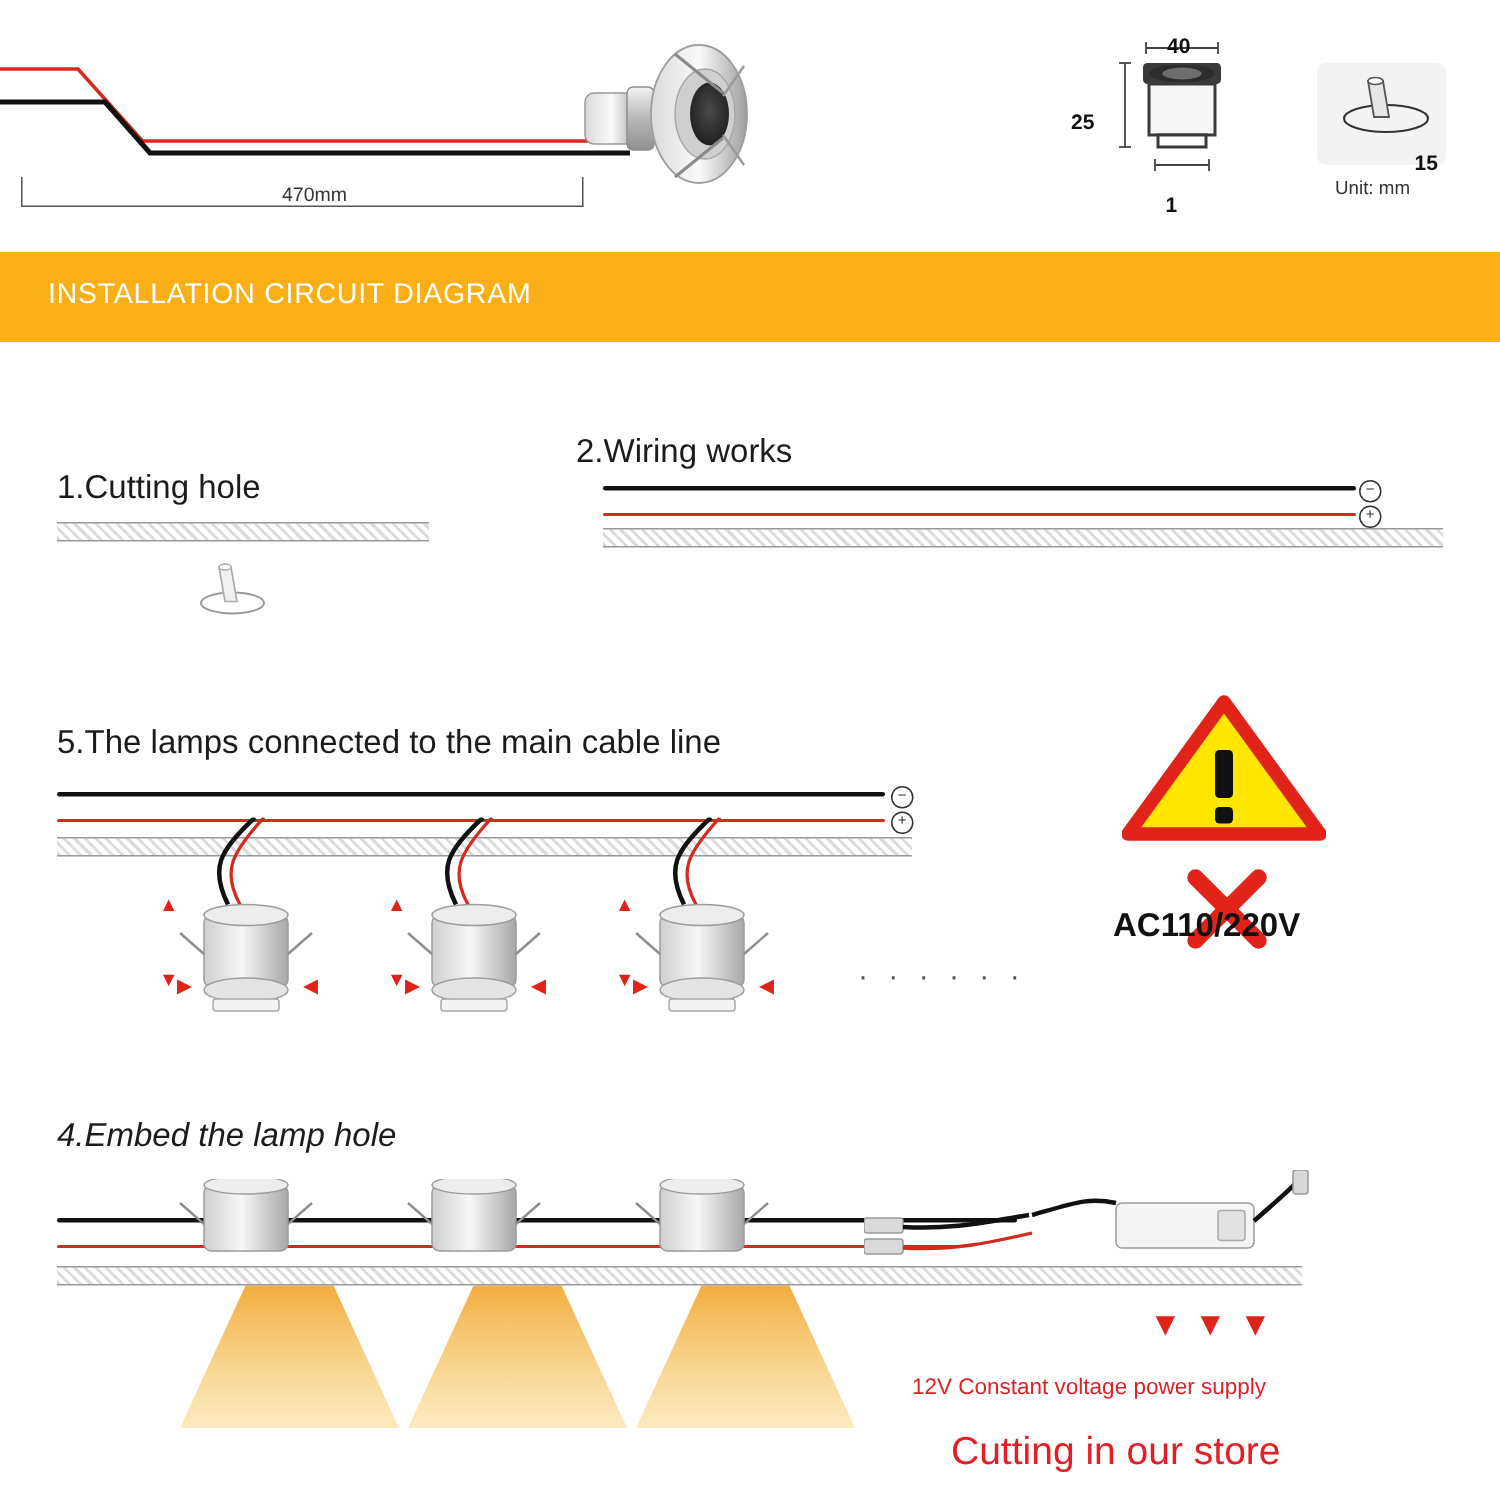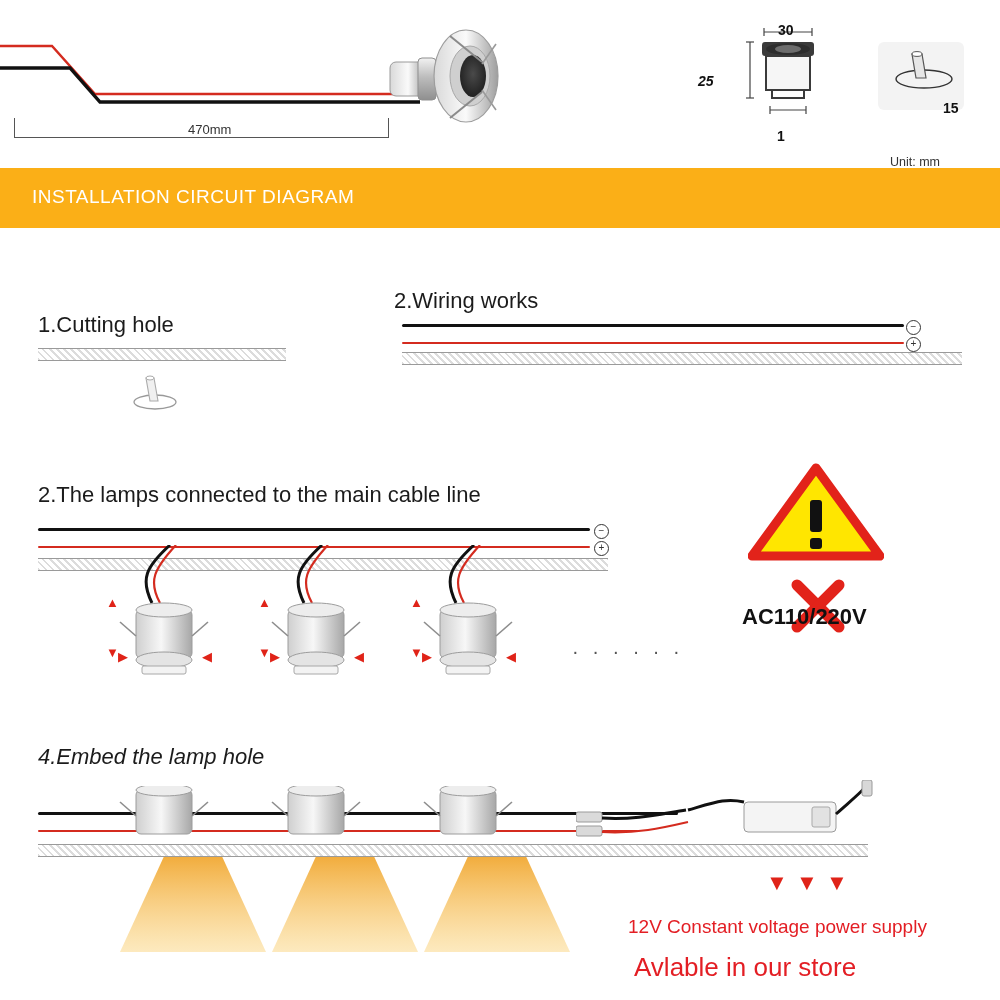--- a/index.html
+++ b/index.html
@@ -37,21 +37,21 @@
   .terminal{position:absolute;width:13px;height:13px;border-radius:50%;
             border:1.4px solid #333;background:#fff;font-size:10px;line-height:11px;
             text-align:center;color:#333;}
 
   .arrow-red{position:absolute;color:#e02318;font-size:13px;line-height:1;}
 
   .dots{position:absolute;font-size:20px;letter-spacing:4px;color:#555;}
   #warn-label{position:absolute;font-size:22px;font-weight:bold;color:#111;}
 
   .ps-text{position:absolute;color:#e31e24;}
-  #ps-line1{font-size:19px;margin-left:20px;}
+  #ps-line1{font-size:15px;}
   #ps-line2{font-size:26px;}
 
   .lamp-svg{position:absolute;}
 </style>
 </head>
 <body>
 
 <div class="abs" id="top-section">
 
   <svg class="abs" style="left:0;top:20px;width:420px;height:90px;">
@@ -110,52 +110,52 @@
   <rect x="60" y="72" width="32" height="8" fill="#fff" stroke="#3a3a3a" stroke-width="2"></rect>
 
   <line x1="38" y1="24" x2="38" y2="80" stroke="#444" stroke-width="1.2"></line>
   <line x1="34" y1="24" x2="42" y2="24" stroke="#444" stroke-width="1.2"></line>
   <line x1="34" y1="80" x2="42" y2="80" stroke="#444" stroke-width="1.2"></line>
 
   <line x1="58" y1="92" x2="94" y2="92" stroke="#444" stroke-width="1.2"></line>
   <line x1="58" y1="88" x2="58" y2="96" stroke="#444" stroke-width="1.2"></line>
   <line x1="94" y1="88" x2="94" y2="96" stroke="#444" stroke-width="1.2"></line>
 </svg>
-<div class="spec-txt" style="left:778px;top:22px;">30</div>
-<div class="spec-txt" style="left:698px;top:73px;font-style:italic;">25</div>
+<div class="spec-txt" style="left:778px;top:22px;">40</div>
+<div class="spec-txt" style="left:714px;top:73px;">25</div>
 <div class="spec-txt" style="left:777px;top:128px;">1</div>
 
 <div class="spec-box" style="left:878px;top:42px;width:86px;height:68px;"></div>
 <svg class="abs" style="left:884px;top:46px;" width="76" height="46">
   <ellipse cx="40" cy="33" rx="28" ry="9" fill="none" stroke="#333" stroke-width="1.4"></ellipse>
   <path d="M28,8 L38,8 L42,32 L32,32 Z" fill="#e6e6e6" stroke="#555" stroke-width="1.2"></path>
   <ellipse cx="33" cy="8" rx="5" ry="2.4" fill="#fff" stroke="#555" stroke-width="1"></ellipse>
 </svg>
 <div class="spec-txt" style="left:908px;top:100px;margin-left:35px;">15</div>
-<div class="spec-txt small" style="left:890px;top:118px;margin-top:37px;">Unit: mm</div>
+<div class="spec-txt small" style="left:890px;top:118px;">Unit: mm</div>
 
 <div class="abs" id="banner"></div>
 <div id="banner-label">INSTALLATION CIRCUIT DIAGRAM</div>
 
 <div class="step-title" style="left:38px;top:296px;margin-top:16px;">1.Cutting hole</div>
 <div class="ceiling" style="left:38px;top:348px;width:248px;"></div>
 <svg class="abs" style="left:126px;top:372px;" width="58" height="42">
   <ellipse cx="29" cy="30" rx="21" ry="7" fill="none" stroke="#999" stroke-width="1.3"></ellipse>
   <path d="M20,6 L28,6 L32,29 L24,29 Z" fill="#f0f0f0" stroke="#aaa" stroke-width="1.1"></path>
   <ellipse cx="24" cy="6" rx="4" ry="2" fill="#fff" stroke="#aaa"></ellipse>
 </svg>
 
-<div class="step-title" style="left:394px;top:288px;">2.Wiring works</div>
+<div class="step-title" style="left:384px;top:288px;">2.Wiring works</div>
 <div class="wire-black" style="left:402px;top:324px;width:502px;"></div>
 <div class="wire-red" style="left:402px;top:342px;width:502px;"></div>
 <div class="terminal" style="left:906px;top:320px;">−</div>
 <div class="terminal" style="left:906px;top:337px;">+</div>
 <div class="ceiling" style="left:402px;top:352px;width:560px;"></div>
 
-<div class="step-title" style="left:38px;top:482px;">2.The lamps connected to the main cable line</div>
+<div class="step-title" style="left:38px;top:482px;">5.The lamps connected to the main cable line</div>
 
 <div class="wire-black" style="left:38px;top:528px;width:552px;"></div>
 <div class="wire-red" style="left:38px;top:546px;width:552px;"></div>
 <div class="terminal" style="left:594px;top:524px;">−</div>
 <div class="terminal" style="left:594px;top:541px;">+</div>
 <div class="ceiling" style="left:38px;top:558px;width:570px;"></div>
 
 <svg class="abs" style="left:110px;top:545px;" width="470" height="70">
   <path d="M60,0 C36,22 30,34 42,58" stroke="#111" stroke-width="3" fill="none"></path>
   <path d="M66,0 C44,24 38,36 50,58" stroke="#d42b1f" stroke-width="2.2" fill="none"></path>
@@ -270,13 +270,13 @@
   <rect x="236" y="27" width="18" height="20" rx="2" fill="#e2e2e2" stroke="#a9a9a9"></rect>
   <path d="M260,34 C278,18 288,10 292,4" stroke="#111" stroke-width="3" fill="none"></path>
   <rect x="286" y="0" width="10" height="16" rx="2" fill="#d8d8d8" stroke="#9a9a9a"></rect>
 </svg>
 
 <div class="arrow-red" style="left:766px;top:872px;font-size:22px;">▼</div>
 <div class="arrow-red" style="left:796px;top:872px;font-size:22px;">▼</div>
 <div class="arrow-red" style="left:826px;top:872px;font-size:22px;">▼</div>
 
 <div class="ps-text" id="ps-line1" style="left:608px;top:916px;">12V Constant voltage power supply</div>
-<div class="ps-text" id="ps-line2" style="left:634px;top:952px;">Avlable in our store</div>
+<div class="ps-text" id="ps-line2" style="left:634px;top:952px;">Cutting in our store</div>
 
 </body></html>

